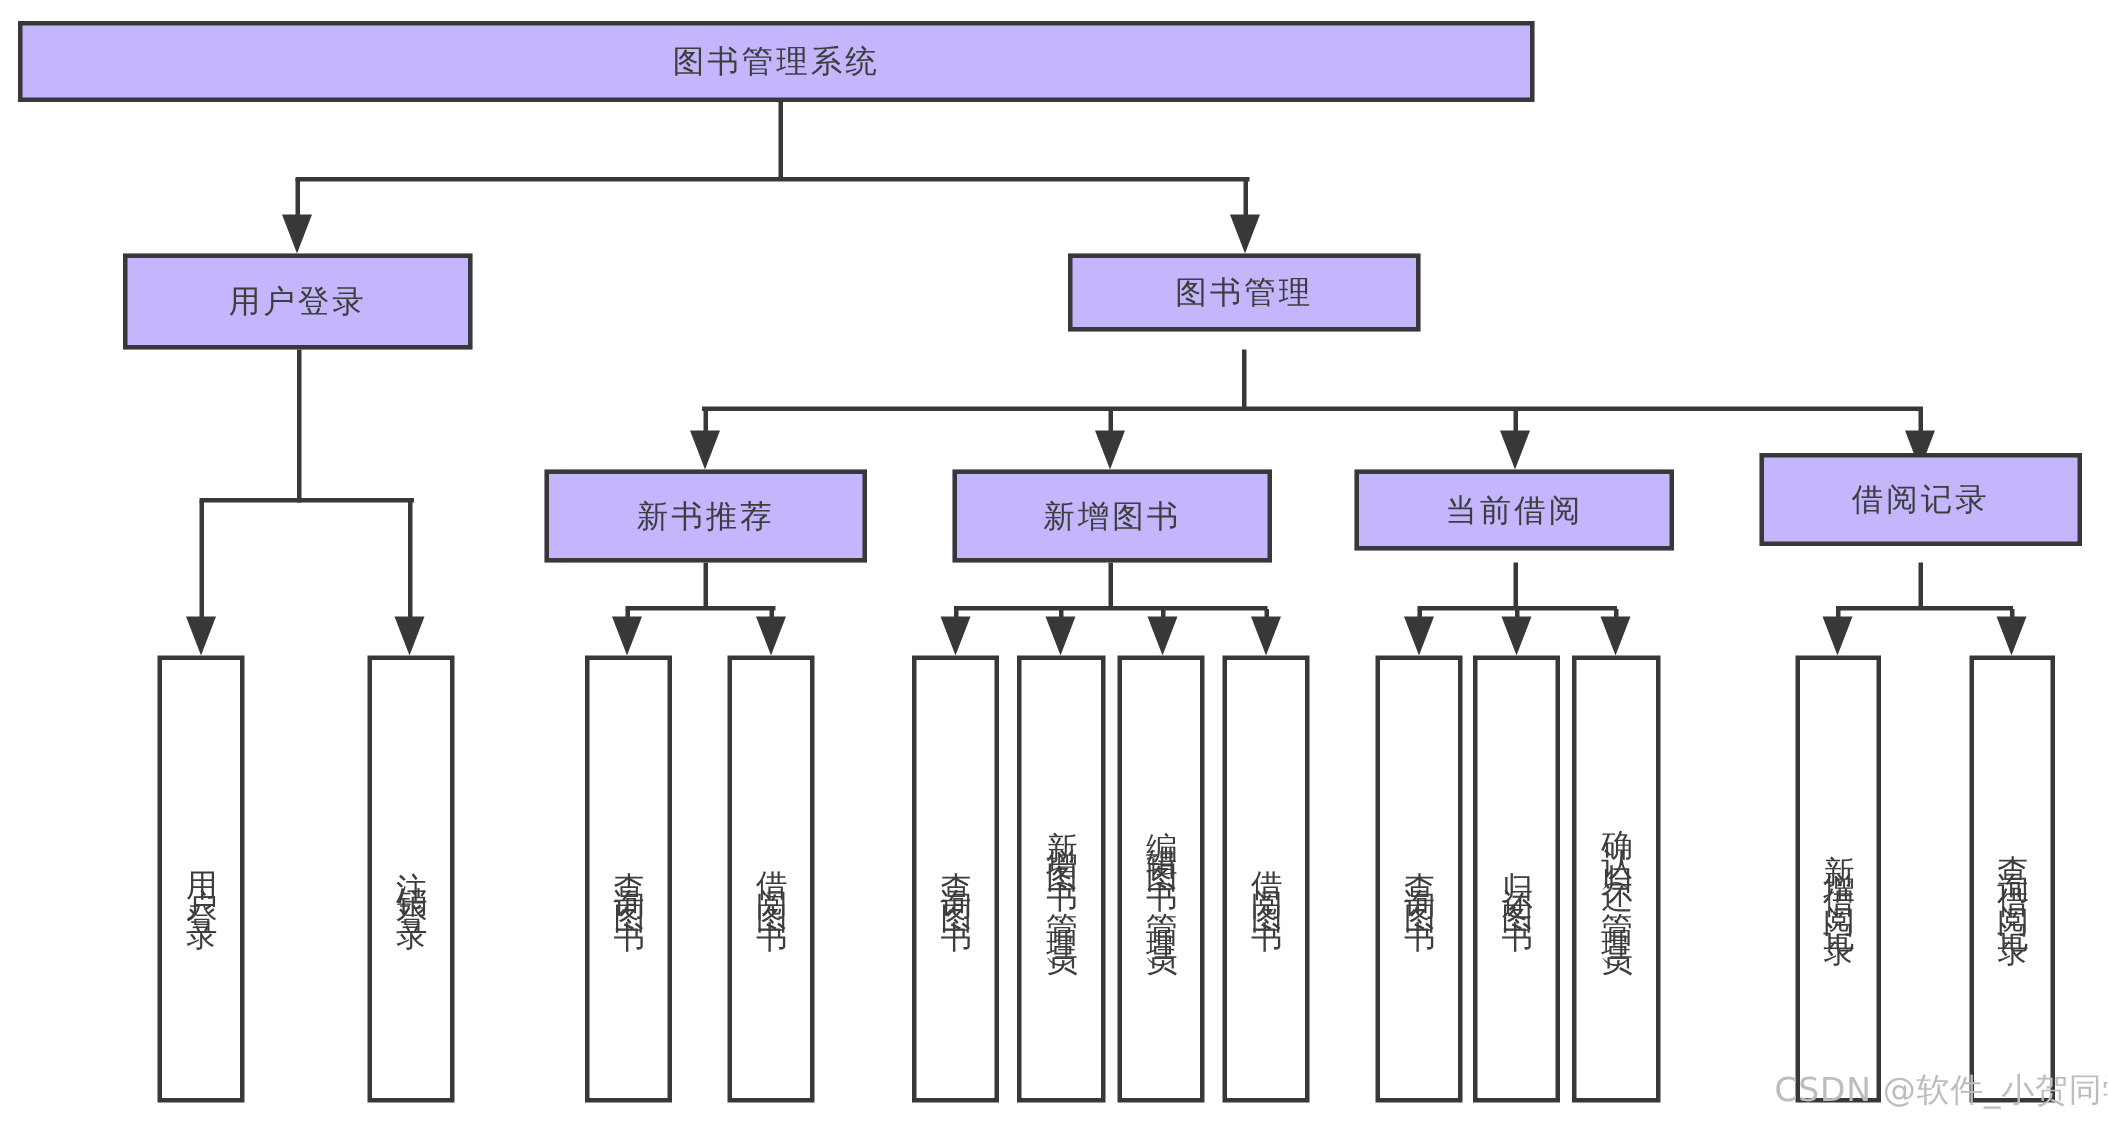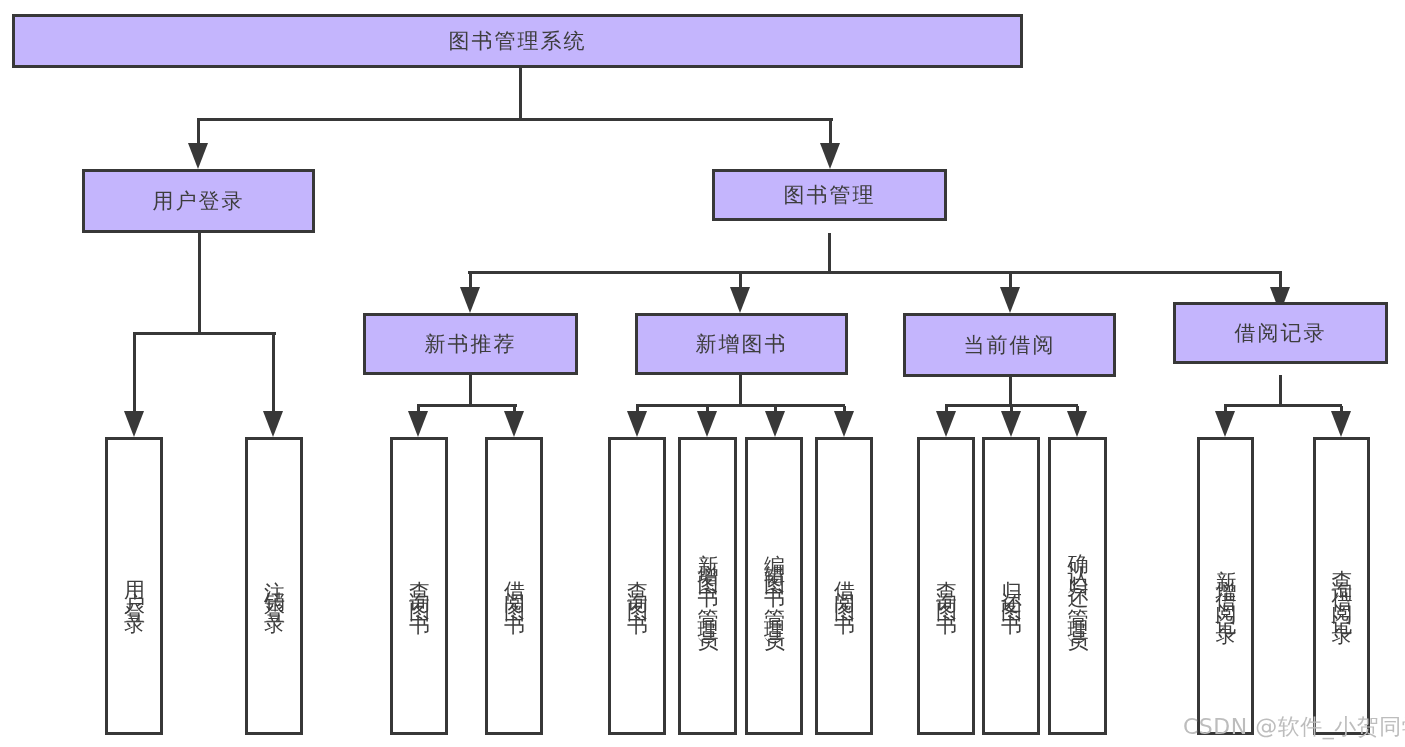--- a/index.html
+++ b/index.html
@@ -125,21 +125,21 @@
   <div class="hbox" style="left:712px;top:169px;width:235px;height:52px;">
     <span>图书管理</span>
   </div>
 
   <div class="hbox" style="left:363px;top:313px;width:215px;height:62px;">
     <span>新书推荐</span>
   </div>
   <div class="hbox" style="left:635px;top:313px;width:213px;height:62px;">
     <span>新增图书</span>
   </div>
-  <div class="hbox" style="left:903px;top:313px;width:213px;height:64px;">
+  <div class="hbox" style="left:903px;top:313px;width:213px;height:54px;">
     <span>当前借阅</span>
   </div>
   <div class="hbox" style="left:1173px;top:302px;width:215px;height:62px;">
     <span>借阅记录</span>
   </div>
 
   <div class="vbox" style="left:105px;top:437px;width:58px;height:298px;">
     <span>用户登录</span>
   </div>
   <div class="vbox" style="left:245px;top:437px;width:58px;height:298px;">

